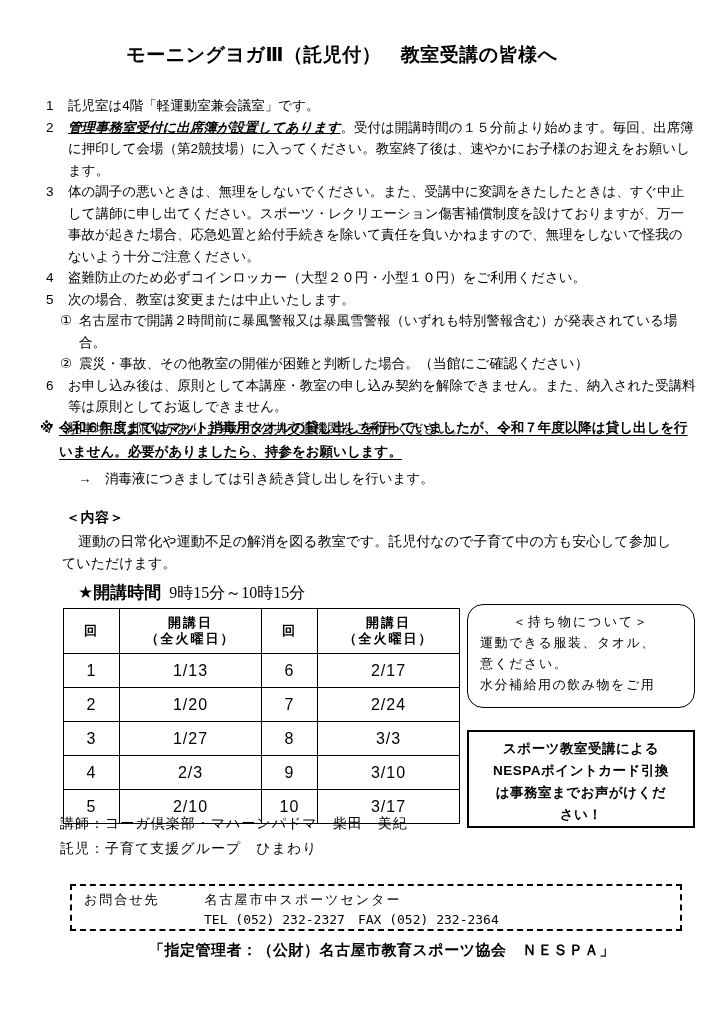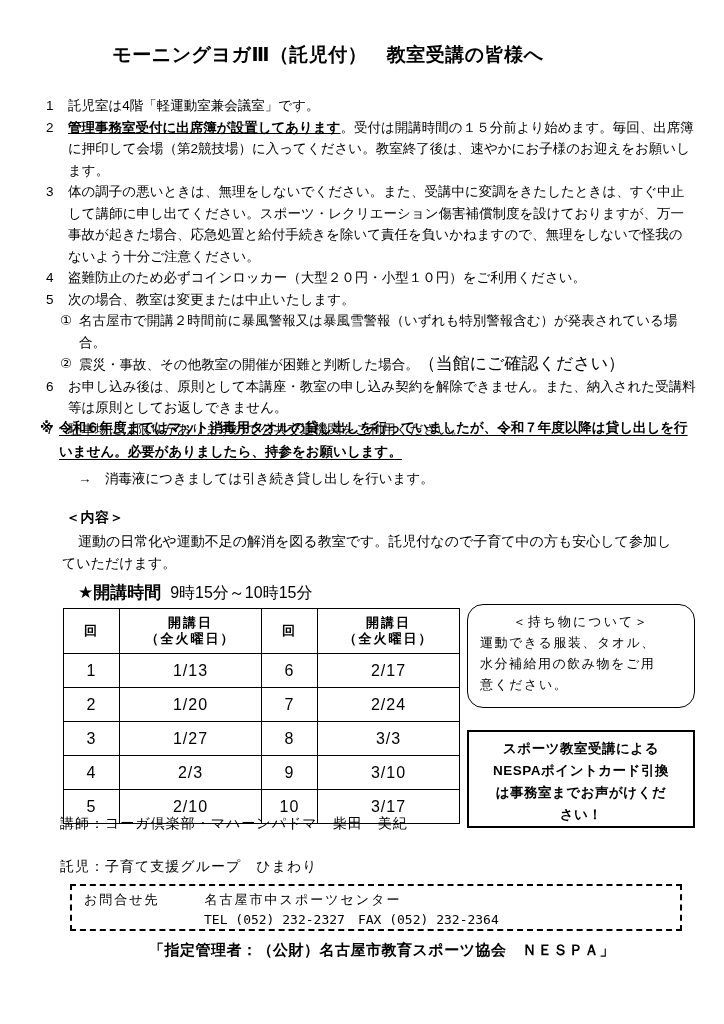--- a/index.html
+++ b/index.html
@@ -18,21 +18,21 @@
   .page {
     position: absolute;
     inset: 0;
     padding: 0;
   }
 
   
   .doc-title {
     position: absolute;
     top: 42px;
-    left: 0;
+    left: 14px;
     width: 656px;
     text-align: center;
     font-size: 19px;
     font-weight: bold;
     letter-spacing: 0.5px;
     white-space: pre;
   }
 
   
   .notice-list {
@@ -55,34 +55,35 @@
     line-height: 21.5px;
   }
   .notice-body {
     flex: 1 1 auto;
     font-size: 13.5px;
     line-height: 21.5px;
   }
   .notice-body .u-bold {
     font-weight: bold;
     text-decoration: underline;
+    font-style: italic;
   }
   .sub-item {
     display: flex;
     align-items: flex-start;
     font-size: 13.5px;
     line-height: 21.5px;
     padding-left: 14px;
   }
   .sub-mark {
     flex: 0 0 19px;
     width: 19px;
   }
   .sub-body { flex: 1 1 auto; }
-  .small-paren { font-size: 17px; }
+  .small-paren { font-size: 14px; }
 
   
   .emph-note {
     position: absolute;
     top: 416px;
     left: 40px;
     width: 660px;
     font-size: 13.5px;
     line-height: 24px;
     display: flex;
@@ -133,20 +134,21 @@
     top: 581px;
     left: 78px;
     font-size: 17px;
     font-weight: bold;
     white-space: pre;
   }
   .sched-head .star { font-size: 17px; }
   .sched-head .time {
     font-weight: normal;
     font-size: 16px;
+    font-family: Liberation Serif, serif;
   }
 
   
   .sched-table {
     position: absolute;
     top: 608px;
     left: 63px;
     width: 392px;
     border-collapse: collapse;
     table-layout: fixed;
@@ -216,21 +218,21 @@
 
   
   .staff {
     position: absolute;
     left: 60px;
     font-size: 14px;
     letter-spacing: 1px;
     white-space: pre;
   }
   .staff-1 { top: 815px; }
-  .staff-2 { top: 858px; }
+  .staff-2 { top: 840px; }
 
   
   .contact-box {
     position: absolute;
     top: 884px;
     left: 70px;
     width: 612px;
     height: 47px;
     border: 2px dashed #000;
     box-sizing: border-box;
@@ -378,22 +380,22 @@
         <td class="col-d">2/10</td>
         <td class="col-n">10</td>
         <td class="col-d">3/17</td>
       </tr>
     </tbody>
   </table>
 
   <div class="items-box">
     <div class="items-title">＜持ち物について＞</div>
     <div class="items-text">運動できる服装、タオル、</div>
+    <div class="items-text">意ください。</div>
     <div class="items-text">水分補給用の飲み物をご用</div>
-    <div class="items-text">意ください。</div>
   </div>
 
   <div class="nespa-box">
     <div class="nespa-text">スポーツ教室受講による</div>
     <div class="nespa-text">NESPAポイントカード引換</div>
     <div class="nespa-text">は事務室までお声がけくだ</div>
     <div class="nespa-text">さい！</div>
   </div>
 
   <div class="staff staff-1">講師：ヨーガ倶楽部・マハーンパドマ　柴田　美紀</div>

